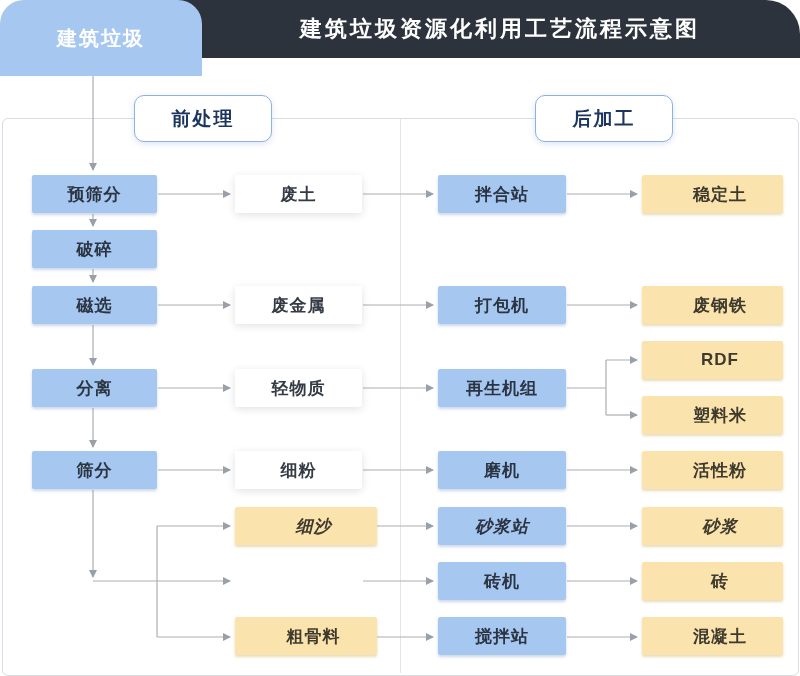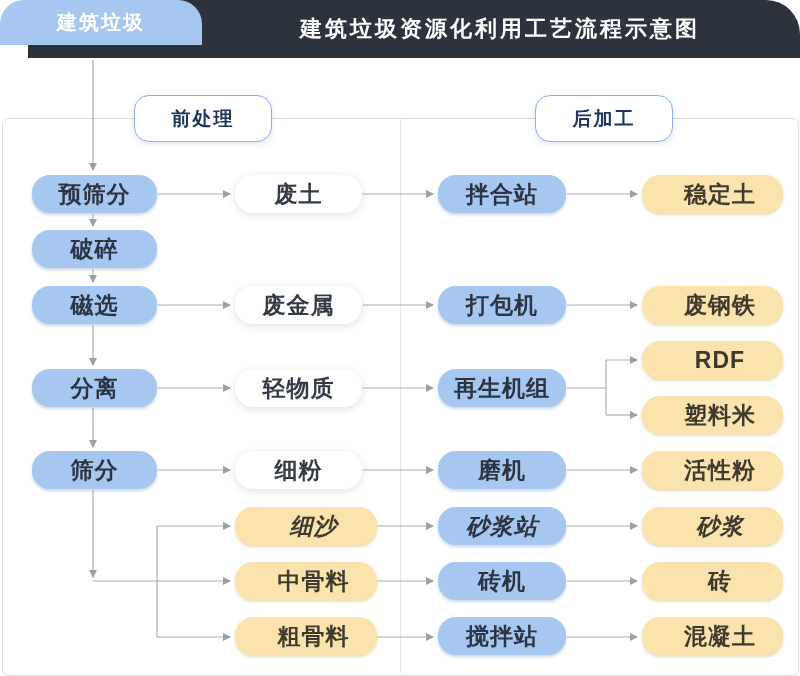--- a/index.html
+++ b/index.html
@@ -13,55 +13,55 @@
   .header-bar {
     position:absolute; left:28px; top:0; width:772px; height:58px;
     background:#2d333c; border-radius:10px 34px 0 0; z-index:2;
   }
   .header-title {
     position:absolute; left:210px; top:0; width:580px; height:58px;
     display:flex; align-items:center; justify-content:center;
     color:#ffffff; font-size:22px; font-weight:700; letter-spacing:3px; z-index:3;
   }
   .header-tab {
-    position:absolute; left:0; top:0; width:202px; height:45px;
+    position:absolute; left:0; top:0; width:202px; height:76px;
     background:#a6c7f0; border-radius:24px 24px 0 0; z-index:4;
     display:flex; align-items:center; justify-content:center;
     color:#ffffff; font-size:20px; font-weight:700; letter-spacing:2px;
   }
 
   
   .flow-container {
     position:absolute; left:2px; top:118px; width:795px; height:556px;
     border:1px solid #d9dce4; border-radius:6px; background:#ffffff; z-index:1;
   }
   .column-divider {
     position:absolute; left:400px; top:119px; width:1px; height:554px;
     background:#e3e5ea; z-index:1;
   }
 
   
   .section-header {
     position:absolute; width:136px; height:45px; z-index:6;
-    background:#ffffff; border:1px solid #8cb0e8; border-radius:15px;
+    background:#ffffff; border:1px solid #8cb0e8; border-radius:10px;
     box-shadow:0 2px 6px rgba(120,150,200,0.25);
     display:flex; align-items:center; justify-content:center;
     color:#1e3560; font-size:19px; font-weight:700; letter-spacing:2px;
   }
   .section-pre  { left:134px; top:95px; }
   .section-post { left:535px; top:95px; }
 
   
   svg.connectors { position:absolute; left:0; top:0; z-index:2; }
 
   
   .node {
     position:absolute; height:38px; z-index:5;
     display:flex; align-items:center; justify-content:center;
-    font-size:23px; font-weight:600; letter-spacing:1px; border-radius:18px;
+    font-size:17px; font-weight:600; letter-spacing:1px; border-radius:2px;
   }
   .node.blue   { background:#a6c7f0; color:#2b3442; box-shadow:0 2px 3px rgba(110,140,190,0.35); }
   .node.white  { background:#ffffff; color:#353b45; box-shadow:0 2px 8px rgba(0,0,0,0.12); }
   .node.yellow { background:#fbe3ad; color:#3e3a2e; box-shadow:0 2px 3px rgba(205,175,105,0.45);padding-left:15px; }
 
   .col1 { left:32px;  width:125px; }
   .col2 { left:235px; width:127px; }
   .col3 { left:438px; width:128px; }
   .col4 { left:642px; width:126px; }
 
@@ -135,21 +135,20 @@
   <div class="node blue col1 r249">破碎</div>
   <div class="node blue col1 r305">磁选</div>
   <div class="node blue col1 r388">分离</div>
   <div class="node blue col1 r470">筛分</div>
 
   <div class="node white  col2 r194">废土</div>
   <div class="node white  col2 r305">废金属</div>
   <div class="node white  col2 r388">轻物质</div>
   <div class="node white  col2 r470">细粉</div>
   <div class="node yellow col2 r526">细沙</div>
-  <div class="node yellow col2 r581">中骨料</div>
   <div class="node yellow col2 r636">粗骨料</div>
 
   <div class="node blue col3 r194">拌合站</div>
   <div class="node blue col3 r305">打包机</div>
   <div class="node blue col3 r388">再生机组</div>
   <div class="node blue col3 r470">磨机</div>
   <div class="node blue col3 r581">砖机</div>
   <div class="node blue col3 r526">砂浆站</div>
   <div class="node blue col3 r636">搅拌站</div>
 

